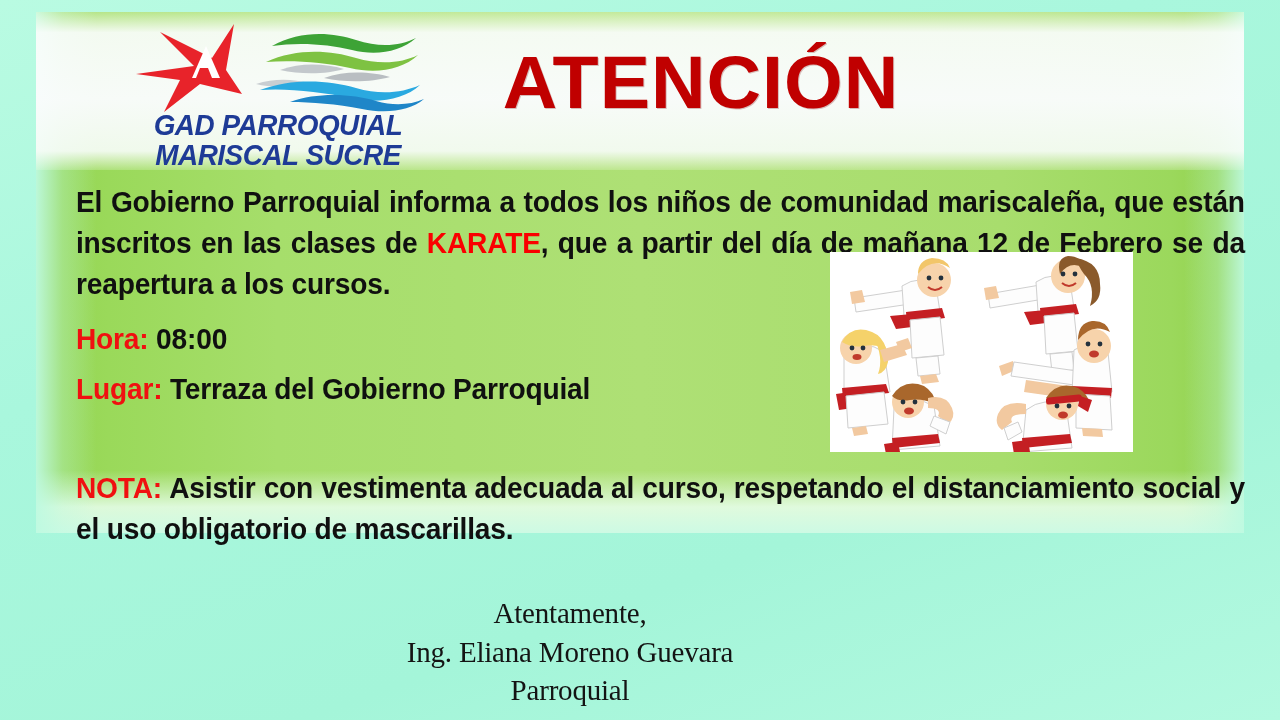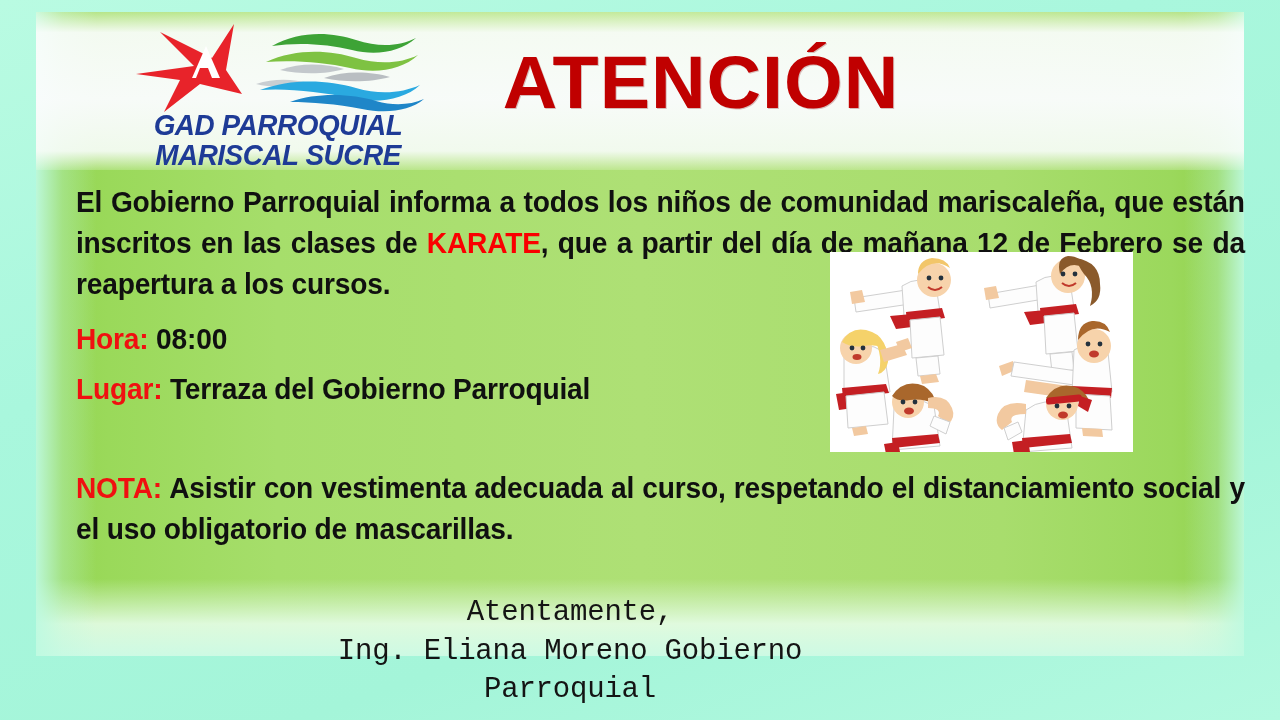--- a/index.html
+++ b/index.html
@@ -17,21 +17,21 @@
     background: linear-gradient(160deg, #b9fbe2 0%, #a9f7dd 35%, #a4f5d9 70%, #b3f9e0 100%);
     position: relative;
   }
 
   
   .poster {
     position: absolute;
     left: 36px;
     top: 12px;
     width: 1208px;
-    height: 644px;
+    height: 521px;
     background:
       linear-gradient(to bottom,
         rgba(255,255,255,0) 0%,
         rgba(255,255,255,0) 88%,
         rgba(233,255,240,0.85) 95%,
         rgba(205,250,228,1) 100%),
       linear-gradient(to right,
         #93d44f 0%, #9ad95a 6%, #a6de6b 20%, #aee075 50%,
         #a8dd6d 80%, #9bd85c 94%, #8fd045 100%);
   }
@@ -181,21 +181,21 @@
   }
   .picture svg { display: block; width: 100%; height: 100%; }
 
   
   .signature {
     position: absolute;
     left: 0;
     top: 594px;
     width: 1140px;
     text-align: center;
-    font-family: Liberation Mono, monospace;
+    font-family: Liberation Serif, serif;
     font-size: 29px;
     color: #141414;
     line-height: 1.33;
     letter-spacing: -0.2px;
   }
   .signature div { display: block; }
 </style>
 </head>
 <body>
 
@@ -344,15 +344,15 @@
         <path d="M192 186 l48 -4 2 9 -49 5 z" fill="#c41f23"></path>
         <path d="M182 190 l16 -2 2 12 -16 2 z" fill="#c41f23"></path>
       </g>
     </svg>
   </div>
 
 </div>
 
 <div class="signature">
   <div>Atentamente,</div>
-  <div>Ing. Eliana Moreno Gobierno</div>
+  <div>Ing. Eliana Moreno Guevara</div>
   <div>Parroquial</div>
 </div>
 
 </body></html>

